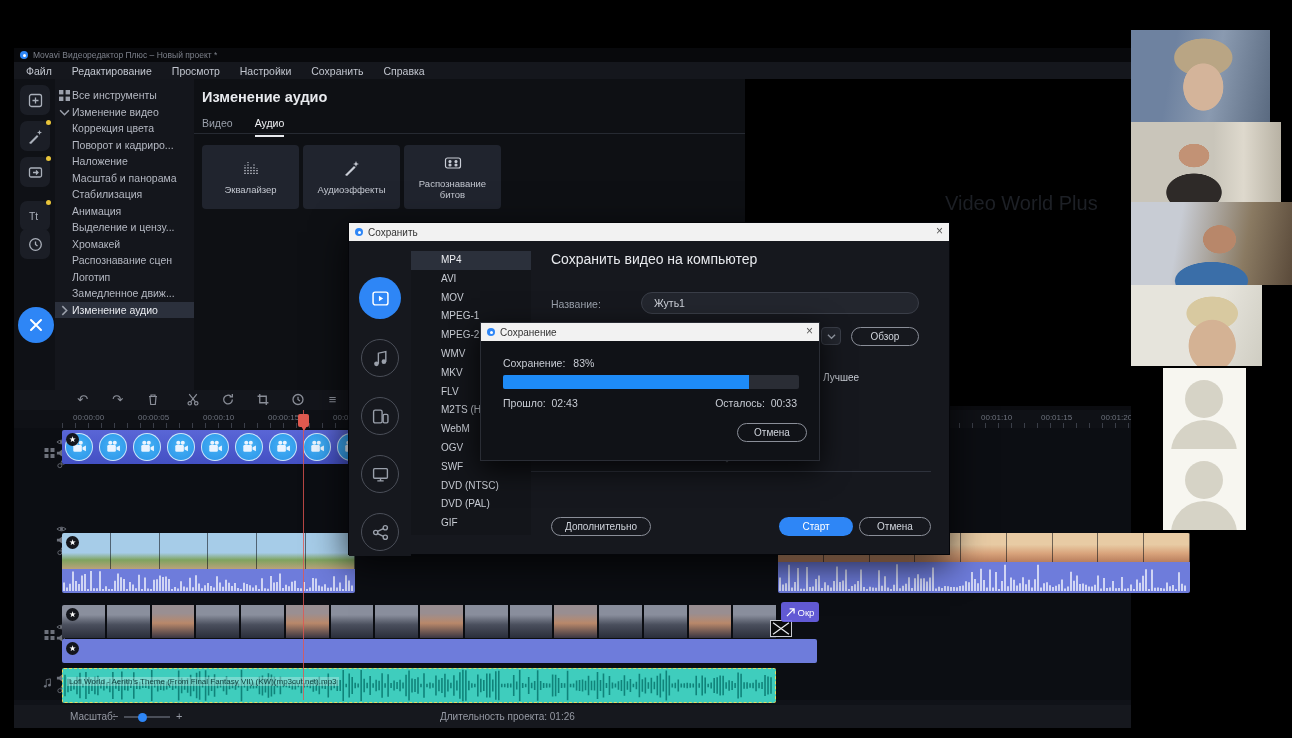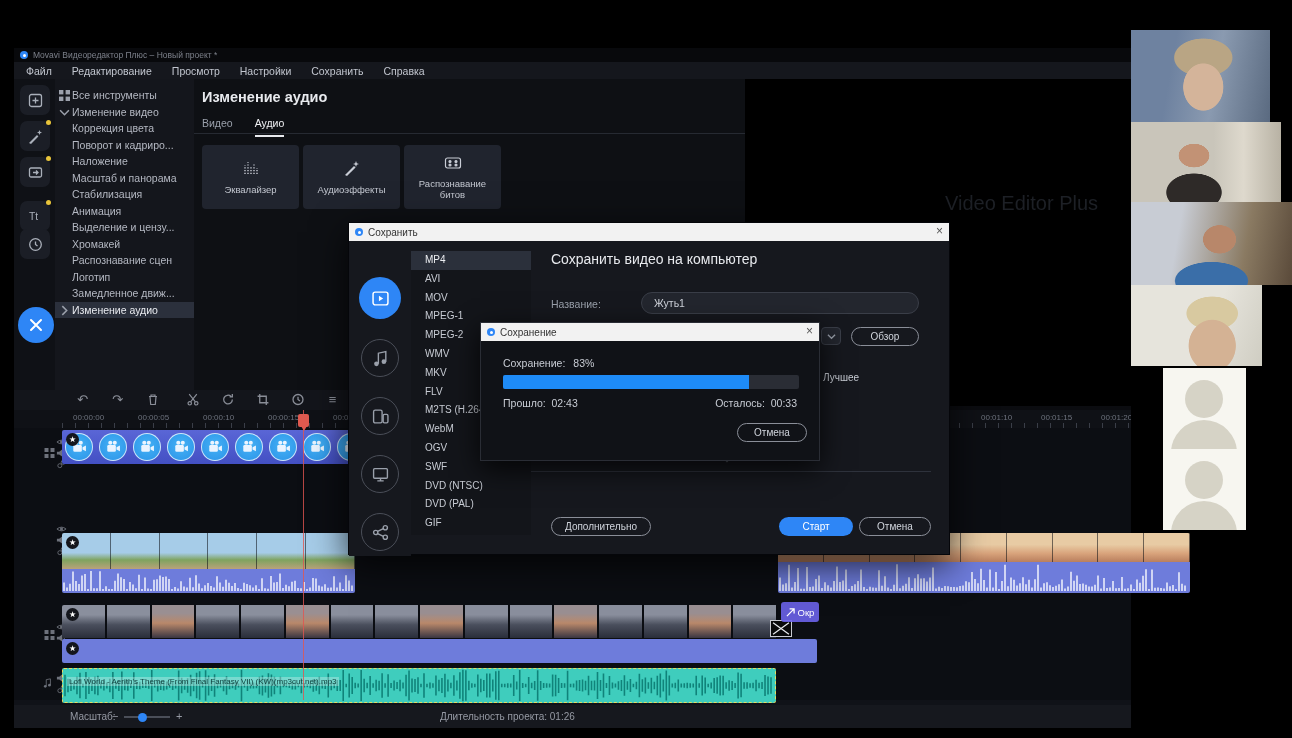--- a/index.html
+++ b/index.html
@@ -161,21 +161,21 @@
   .save-dialog { position:absolute; left:348px; top:222px; width:602px; height:333px;
     background:#16181e; border:1px solid #05060a; box-shadow:0 10px 34px rgba(0,0,0,.75);
     z-index:30; }
   .sd-rail { position:absolute; left:0; top:18px; width:62px; height:315px; background:#16181e; }
   .sd-circle { position:absolute; left:12px; width:38px; height:38px; border-radius:50%;
     border:1.6px solid #4a4e58; color:#9aa0ab; display:flex; align-items:center; justify-content:center; }
   .sd-circle svg { width:17px; height:17px; }
   .sd-circle.sel { width:42px; height:42px; left:10px; border:none; background:#2e86f6; color:#fff; }
   .format-list { position:absolute; left:62px; top:28px; width:120px; height:284px;
     background:#13151a; font-size:10px; color:#c8ccd4; }
-  .fmt { height:18.8px; line-height:18.8px; padding-left:14px; white-space:nowrap; overflow:hidden; }
+  .fmt { height:18.8px; line-height:18.8px; padding-left:30px; white-space:nowrap; overflow:hidden; }
   .fmt.sel { background:#2b303b; color:#eceef2; }
   .sd-heading { position:absolute; left:202px; top:28px; font-size:14px; color:#e8eaee; }
   .sd-name-label { position:absolute; left:202px; top:75px; font-size:10.5px; color:#9aa0ab; }
   .sd-input { position:absolute; left:292px; top:69px; width:278px; height:22px;
     background:#23262e; border:1px solid #3a3e48; border-radius:12px; color:#d0d4dc;
     font-size:10.5px; padding:0 12px; font-family:inherit; }
   .sd-chev-btn { position:absolute; left:472px; top:104px; width:20px; height:18px;
     background:#23262e; border:1px solid #3a3e48; border-radius:4px; color:#9aa0ab;
     display:flex; align-items:center; justify-content:center; }
   .sd-chev-btn svg { width:9px; height:9px; }
@@ -382,21 +382,21 @@
                 <circle cx="6" cy="11" r="1" fill="currentColor"></circle>
                 <circle cx="12" cy="11" r="1" fill="currentColor"></circle>
               </svg></span>
             <span>Распознавание битов</span>
           </div>
         </div>
     </div>
 
     <div class="preview">
       <div class="watermark">
-        <div class="wm-sub">Video Editor Plus</div>
+        <div class="wm-sub">Video World Plus</div>
       </div>
     </div>
     <div class="pv-controls">
       <span class="pv-btn"><svg viewBox="0 0 13 12">
             <path d="M2 1v10M11 1L4 6l7 5z" fill="currentColor" stroke="currentColor" stroke-width="1.4"></path>
           </svg></span>
       <span class="pv-btn"><svg viewBox="0 0 13 12">
             <path d="M10 1L3 6l7 5zM11.5 1v10" fill="currentColor" stroke="currentColor" stroke-width="1.4"></path>
           </svg></span>
       <span class="pv-btn"><svg viewBox="0 0 13 12">

